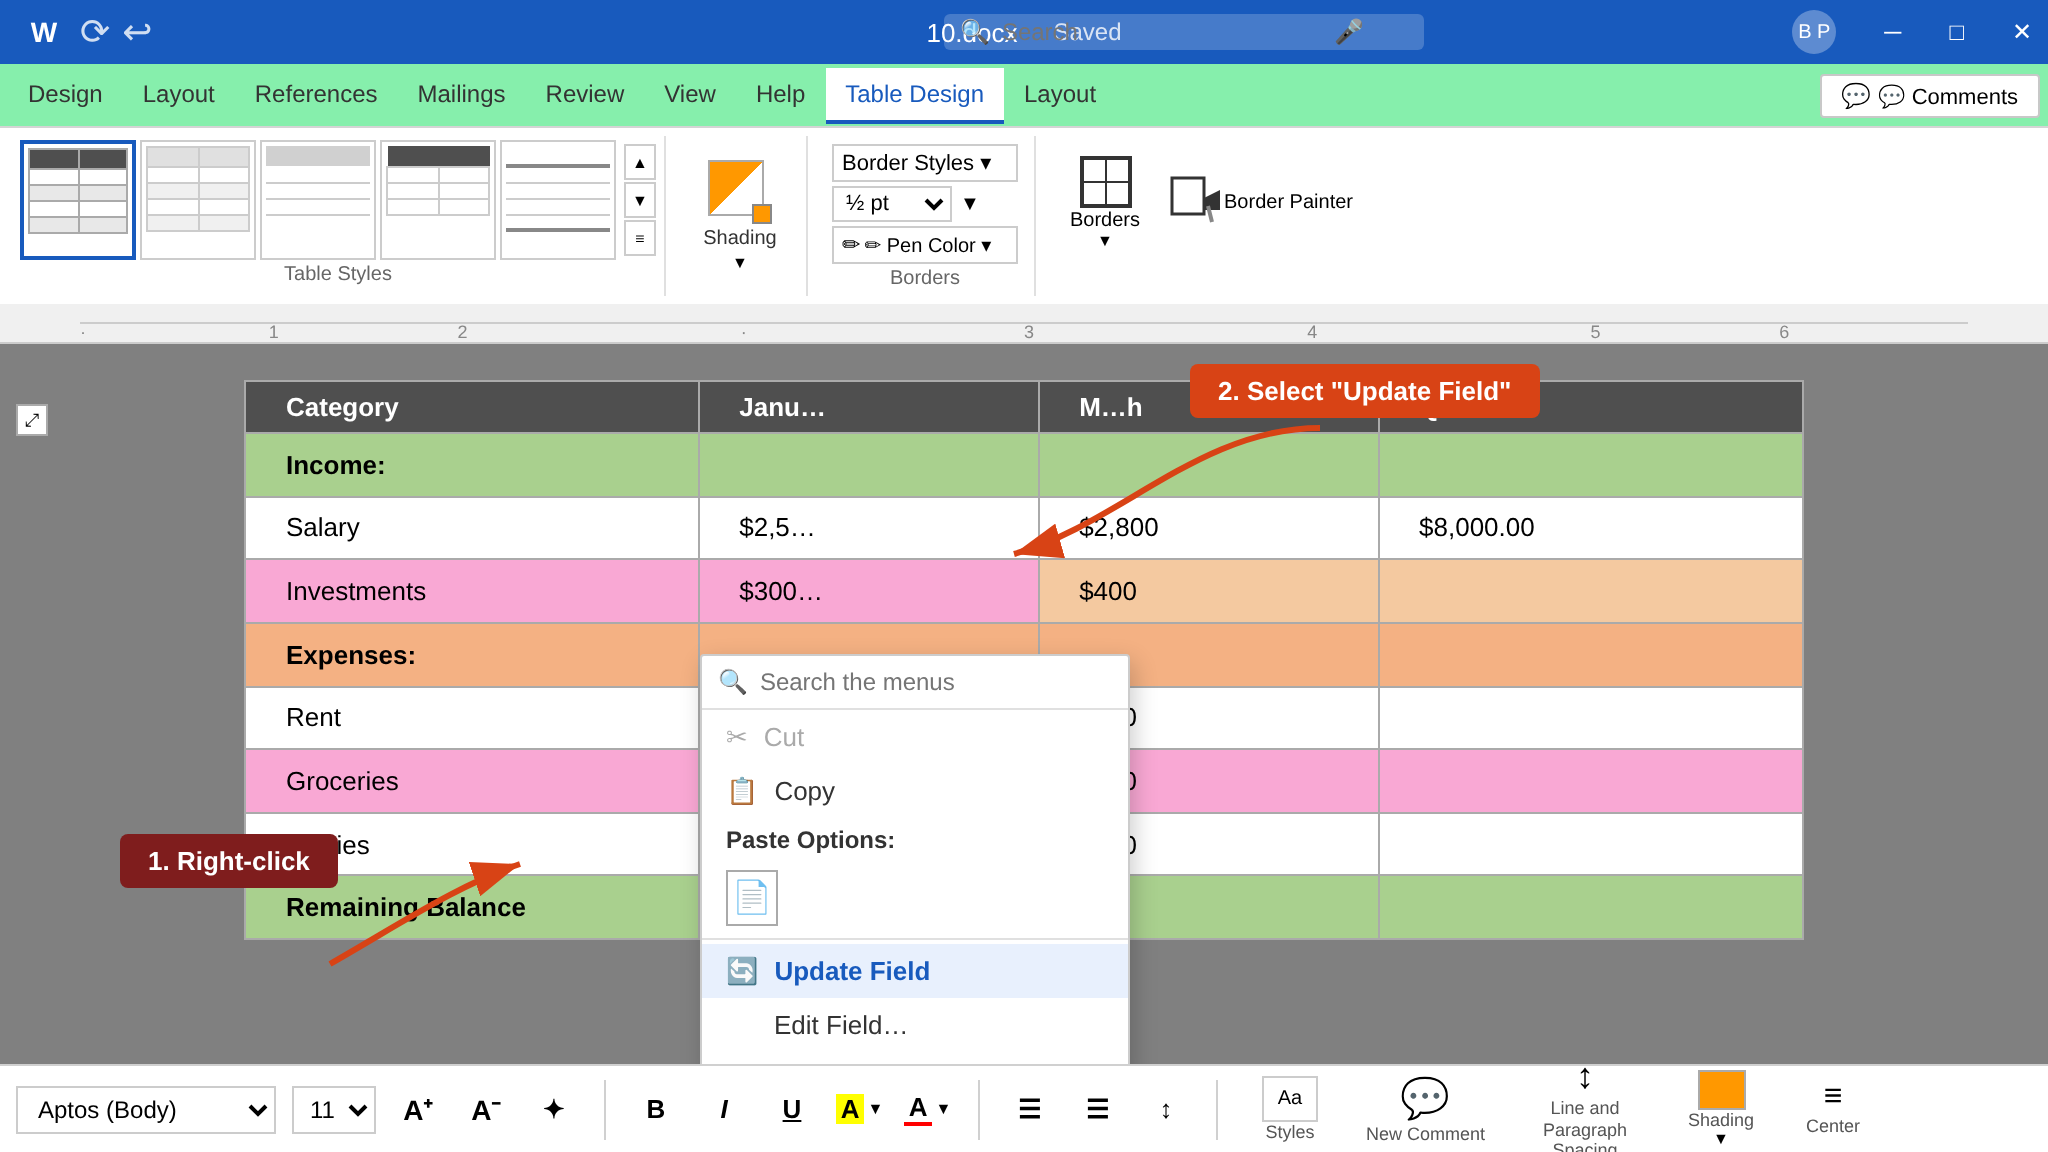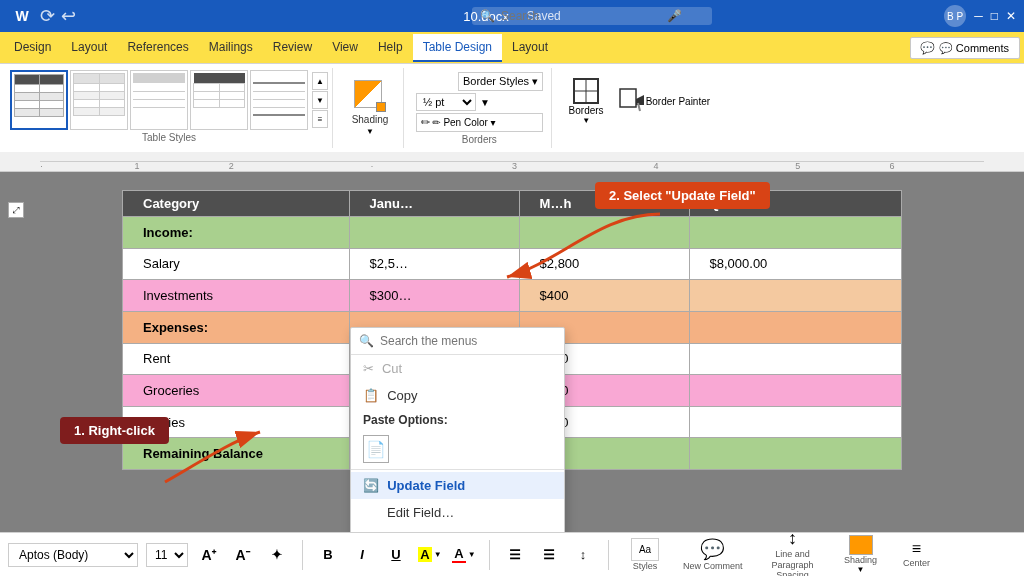--- a/index.html
+++ b/index.html
@@ -12,21 +12,21 @@
       display: flex;
       align-items: center;
       padding: 0 8px;
       color: white;
     }
     .ribbon-tabs {
       display: flex;
       align-items: center;
       height: 32px;
       padding: 0 4px;
-      background: #fde047;
+      background: #86efac;
       border-bottom: 1px solid #d4d4d4;
     }
     .ribbon-tab {
       padding: 6px 10px;
       font-size: 12px;
       cursor: pointer;
       color: #333;
       border-bottom: 2px solid transparent;
     }
     .ribbon-tab.active {
@@ -277,21 +277,21 @@
   <div style="position:absolute;left:50%;transform:translateX(-50%);display:flex;align-items:center;gap:18px;">
     <span style="color:white;font-size:13px;">10.docx</span>
     <span style="color:rgba(255,255,255,0.8);font-size:12px;">Saved</span>
   </div>
 
   <div style="position:absolute;left:50%;transform:translateX(-50%) translateX(80px);display:flex;align-items:center;background:rgba(255,255,255,0.2);border-radius:3px;padding:2px 8px;gap:6px;width:240px;">
     <span style="color:white;font-size:12px;">🔍</span>
     <input style="background: transparent; border: none; outline: none; color: white; font-size: 12px; width: 160px;" placeholder="Search">
     <span style="color:white;">🎤</span>
   </div>
-  <div style="margin-left:auto;display:flex;align-items:center;gap:8px;text-align:right;">
+  <div style="margin-left:auto;display:flex;align-items:center;gap:24px;text-align:right;">
     <span style="background:rgba(255,255,255,0.3);border-radius:50%;width:22px;height:22px;display:flex;align-items:center;justify-content:center;font-size:10px;color:white;">B P</span>
     <span style="color:white;cursor:pointer;">─</span>
     <span style="color:white;cursor:pointer;">□</span>
     <span style="color:white;cursor:pointer;">✕</span>
   </div>
 </div>
 
 <div class="ribbon-tabs">
   <div class="ribbon-tab">Design</div>
   <div class="ribbon-tab">Layout</div>
@@ -454,21 +454,21 @@
       <div style="width:32px;height:32px;position:relative;">
         <div style="width:28px;height:28px;background:linear-gradient(135deg,#ff9800 50%,#fff8 50%);border:1px solid #aaa;"></div>
         <div style="position:absolute;bottom:0;right:0;width:10px;height:10px;background:#ff9800;border:1px solid #888;"></div>
       </div>
       <span style="font-size:10px;color:#333;">Shading</span>
       <span style="font-size:8px;">▼</span>
     </div>
   </div>
 
   <div style="display:flex;flex-direction:column;padding:4px 8px;border-right:1px solid #e0e0e0;gap:2px;min-width:110px;">
-    <div style="border:1px solid #ccc;padding:2px 4px;font-size:11px;cursor:pointer;background:white;display:flex;align-items:center;gap:4px;justify-content:space-between;margin-left:42px;">
+    <div style="border:1px solid #ccc;padding:2px 4px;font-size:11px;cursor:pointer;background:white;display:flex;align-items:center;gap:4px;justify-content:space-between;">
       <span>Border Styles ▾</span>
     </div>
     <div style="display:flex;align-items:center;gap:4px;">
       <select style="border:1px solid #ccc;padding:1px 2px;font-size:11px;background:white;width:60px;">
         <option>½ pt</option>
       </select>
       <span style="font-size:10px;">▼</span>
     </div>
     <div style="border:1px solid #ccc;padding:2px 4px;font-size:11px;cursor:pointer;background:white;display:flex;align-items:center;gap:2px;">
       <span>✏</span>

